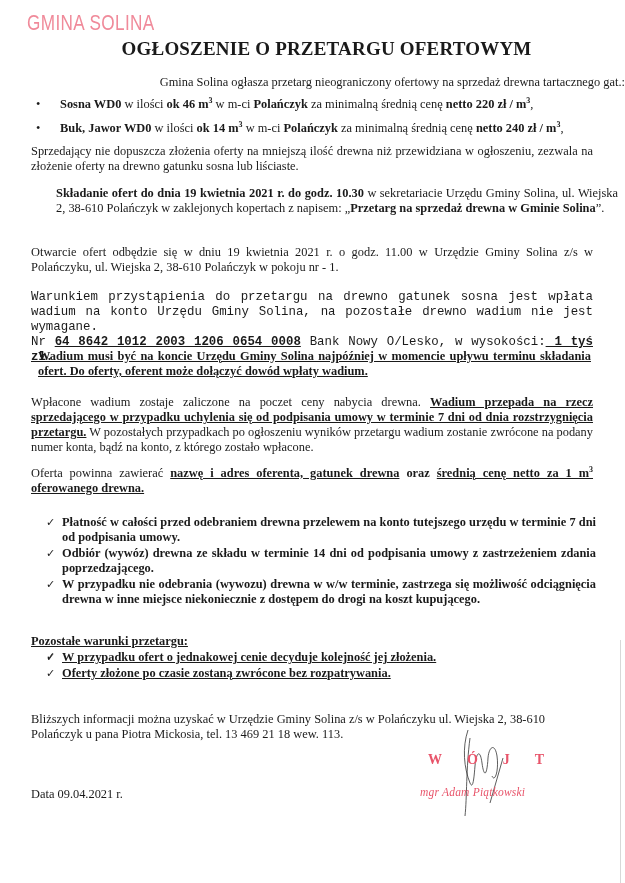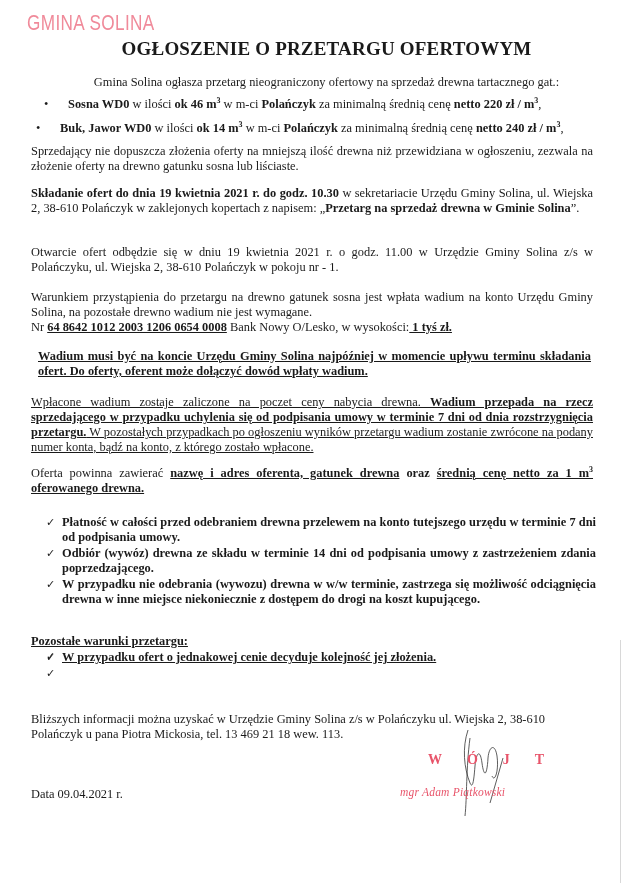--- a/index.html
+++ b/index.html
@@ -13,95 +13,95 @@
     left: 27px; top: 15px; color: #f08a9a;
     font-family: "Liberation Sans", "DejaVu Sans", sans-serif;
     font-size: 22px; letter-spacing: 0.5px; transform: scaleX(0.78); transform-origin: left top;
     font-weight: normal;
   }
   .title {
     left: 0; width: 625px; top: 41px; text-align: center;
     font-size: 19px; font-weight: bold; letter-spacing: 0.2px; padding-left: 28px; box-sizing: border-box;
   }
   .p { left: 31px; width: 562px; text-align: justify; }
-  .intro { left: 0; width: 625px; top: 75px; text-align: center; padding-left: 28px; box-sizing: border-box; }
+  .intro { left: 0; width: 625px; top: 75px; text-align: right; padding-left: 28px; box-sizing: border-box; }
   .bullet-row { left: 36px; width: 560px; }
   .bullet-row .dot { display: inline-block; width: 24px; }
   b { font-weight: bold; }
   u { text-decoration: underline; }
   .bold-block { left: 38px; width: 553px; font-weight: bold; text-align: justify; text-decoration: underline; }
   .check-list { left: 31px; width: 565px; }
   .check-item { position: relative; padding-left: 31px; font-weight: bold; text-align: justify; }
   .check-item .ck { position: absolute; left: 15px; top: 0; font-weight: normal; font-size: 11px; }
   .heading { font-weight: bold; }
   sup { font-size: 8px; line-height: 0; vertical-align: 5px; }
   .wojt {
     left: 428px; top: 752px; width: 116px; color: #e8546a;
     font-weight: bold; font-size: 14px; display: flex; justify-content: space-between;
   }
   .wojt-name {
-    left: 400px; top: 785px; color: #e8546a; font-style: italic;
+    left: 420px; top: 785px; color: #e8546a; font-style: italic;
     font-size: 11.5px; letter-spacing: 0.2px;
   }
   .sig { left: 440px; top: 728px; }
   .edge-line { left: 620px; top: 640px; width: 1px; height: 243px; background: #d8d8d8; }
 </style>
 </head>
 <body>
 
 <div>
 
   <div class="abs stamp-top">GMINA SOLINA</div>
 
   <div class="abs title">OGŁOSZENIE O PRZETARGU OFERTOWYM</div>
 
   <div class="abs intro">Gmina Solina ogłasza przetarg nieograniczony ofertowy na sprzedaż drewna tartacznego gat.:</div>
 
-  <div class="abs bullet-row" style="top:97px;margin-left:8px;">
+  <div class="abs bullet-row" style="top:97px;">
     <span class="dot">•</span><b>Sosna WD0</b><span> w ilości </span><b><span>ok 46 m</span><sup>3</sup></b><span> w m-ci </span><b>Polańczyk</b><span> za minimalną średnią cenę </span><b><span>netto 220 zł / m</span><sup>3</sup></b><span>,</span>
   </div>
 
   <div class="abs bullet-row" style="top:121px;">
     <span class="dot">•</span><b>Buk, Jawor WD0</b><span> w ilości </span><b><span>ok 14 m</span><sup>3</sup></b><span> w m-ci </span><b>Polańczyk</b><span> za minimalną średnią cenę </span><b><span>netto 240 zł / m</span><sup>3</sup></b><span>,</span>
   </div>
 
   <div class="abs p" style="top:144px;">Sprzedający nie dopuszcza złożenia oferty na mniejszą ilość drewna niż przewidziana w ogłoszeniu, zezwala na złożenie oferty na drewno gatunku sosna lub liściaste.</div>
 
-  <div class="abs p" style="top:186px;">
+  <div class="abs p" style="top:186px;margin-left:25px;">
     <b>Składanie ofert do dnia 19 kwietnia 2021 r. do godz. 10.30</b><span> w sekretariacie Urzędu Gminy Solina, ul. Wiejska 2, 38-610 Polańczyk w zaklejonych kopertach z napisem: „</span><b>Przetarg na sprzedaż drewna w Gminie Solina</b><span>”.</span>
   </div>
 
   <div class="abs p" style="top:245px;">Otwarcie ofert odbędzie się w dniu 19 kwietnia 2021 r. o godz. 11.00 w Urzędzie Gminy Solina z/s w Polańczyku, ul. Wiejska 2, 38-610 Polańczyk w pokoju nr - 1.</div>
 
-  <div class="abs p" style="top:290px;">
+  <div class="abs p" style="top:290px;font-family:Liberation Mono, monospace;">
     <span>Warunkiem przystąpienia do przetargu na drewno gatunek sosna jest wpłata wadium na konto Urzędu Gminy Solina, na pozostałe drewno wadium nie jest wymagane.</span><br>
     <span>Nr </span><b><u>64 8642 1012 2003 1206 0654 0008</u></b><span> Bank Nowy O/Lesko, w wysokości:</span><b><u> 1 tyś zł.</u></b>
   </div>
 
   <div class="abs bold-block" style="top:349px;">Wadium musi być na koncie Urzędu Gminy Solina najpóźniej w momencie upływu terminu składania ofert. Do oferty, oferent może dołączyć dowód wpłaty wadium.</div>
 
-  <div class="abs p" style="top:395px;text-decoration:underline;">
+  <div class="abs p" style="top:395px;">
     <span>Wpłacone wadium zostaje zaliczone na poczet ceny nabycia drewna. </span><b><u>Wadium przepada na rzecz sprzedającego w przypadku uchylenia się od podpisania umowy w terminie 7 dni od dnia rozstrzygnięcia przetargu.</u></b><span> W pozostałych przypadkach po ogłoszeniu wyników przetargu wadium zostanie zwrócone na podany numer konta, bądź na konto, z którego zostało wpłacone.</span>
   </div>
 
   <div class="abs p" style="top:466px;">
     <span>Oferta powinna zawierać </span><b><u>nazwę i adres oferenta, gatunek drewna</u></b><b> oraz </b><b><u><span>średnią cenę netto za 1 m</span><sup>3</sup><span> oferowanego drewna.</span></u></b>
   </div>
 
   <div class="abs check-list" style="top:515px;">
     <div class="check-item"><span class="ck">✓</span><span>Płatność w całości przed odebraniem drewna przelewem na konto tutejszego urzędu w terminie 7 dni od podpisania umowy.</span></div>
     <div class="check-item" style="margin-top:1px;"><span class="ck">✓</span><span>Odbiór (wywóz) drewna ze składu w terminie 14 dni od podpisania umowy z zastrzeżeniem zdania poprzedzającego.</span></div>
     <div class="check-item" style="margin-top:1px;"><span class="ck">✓</span><span>W przypadku nie odebrania (wywozu) drewna w w/w terminie, zastrzega się możliwość odciągnięcia drewna w inne miejsce niekoniecznie z dostępem do drogi na koszt kupującego.</span></div>
   </div>
 
   <div class="abs check-list" style="top:634px;text-decoration:underline;">
     <div class="heading">Pozostałe warunki przetargu:</div>
     <div class="check-item"><span class="ck">✓</span></div>
     <div class="check-item" style="margin-top:1px;"><span class="ck">✓</span><span>W przypadku ofert o jednakowej cenie decyduje kolejność jej złożenia.</span></div>
-    <div class="check-item" style="margin-top:1px;"><span class="ck">✓</span></div>
+    <div class="check-item" style="margin-top:1px;"><span class="ck">✓</span><span>Oferty złożone po czasie zostaną zwrócone bez rozpatrywania.</span></div>
   </div>
 
   <div class="abs p" style="top:712px; text-align:left;">Bliższych informacji można uzyskać w Urzędzie Gminy Solina z/s w Polańczyku ul. Wiejska 2, 38-610 Polańczyk u pana Piotra Mickosia, tel. 13 469 21 18 wew. 113.</div>
 
   <div class="abs" style="left:31px; top:787px;">Data 09.04.2021 r.</div>
 
   <svg class="abs sig" width="80" height="90" viewBox="0 0 80 90">
     <path d="M28 2 C22 20, 24 40, 30 55 C33 62, 34 50, 35 38 C36 25, 40 20, 42 35 C44 50, 47 48, 48 30 C49 18, 55 15, 57 28 C59 42, 55 55, 52 48 M30 10 C26 40, 27 70, 25 88 M63 30 L50 75" fill="none" stroke="#333" stroke-width="0.8"></path>
   </svg>
 

